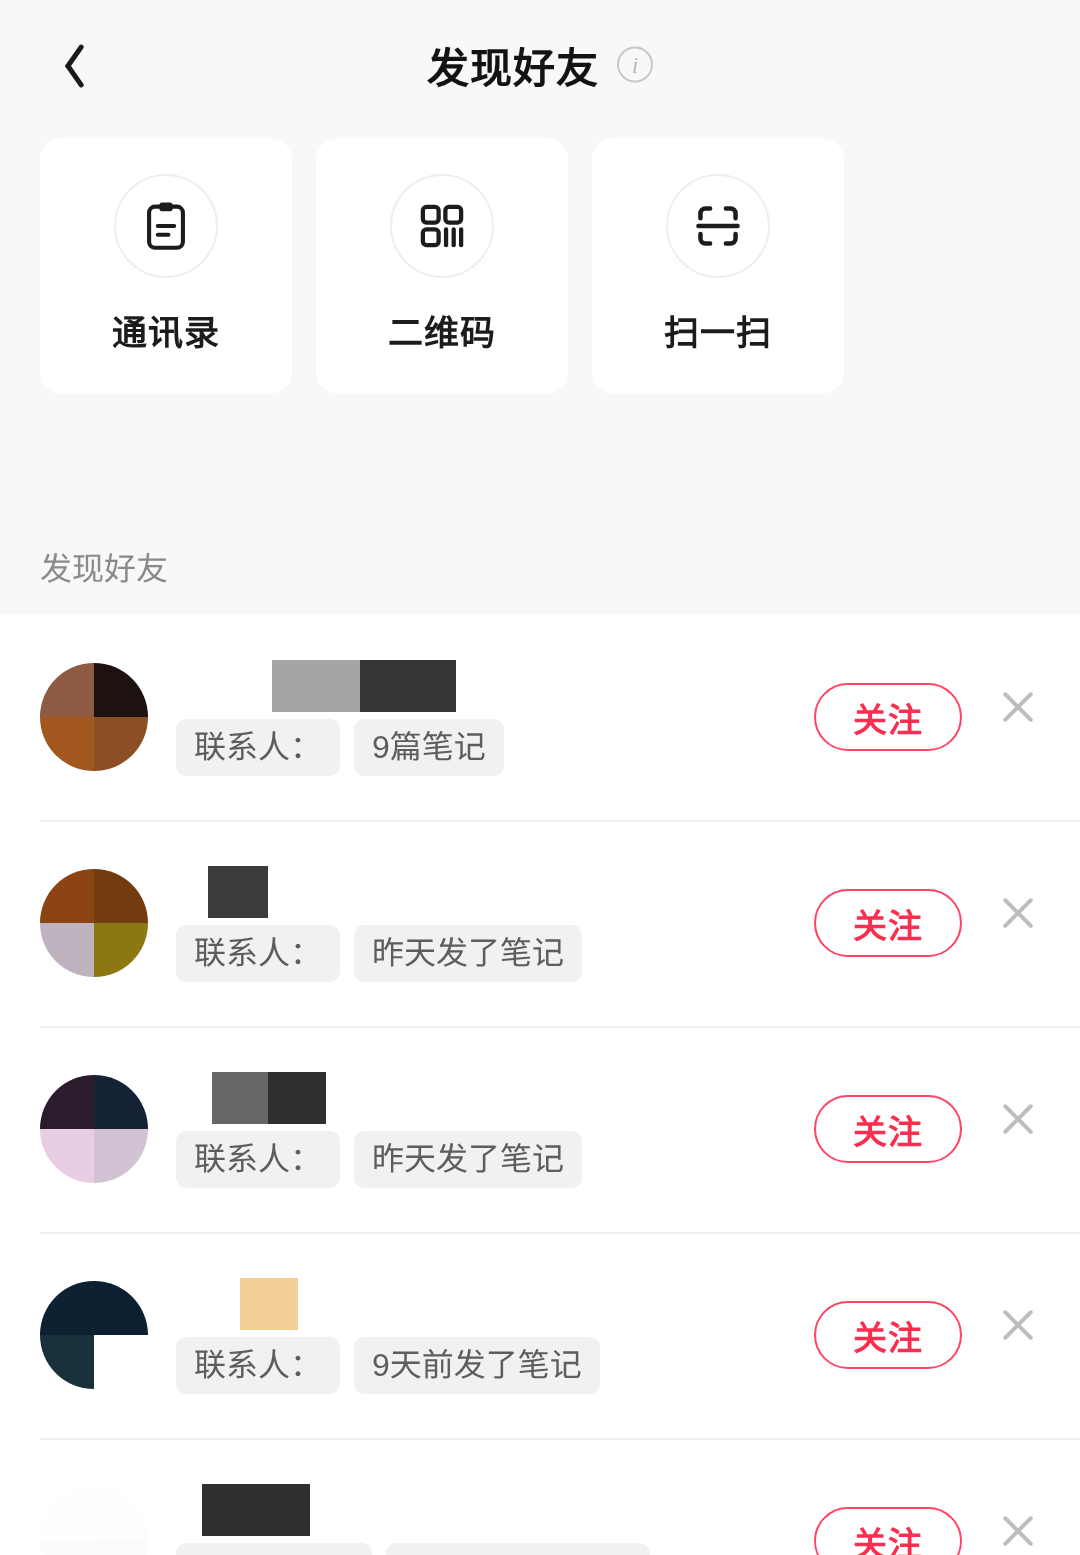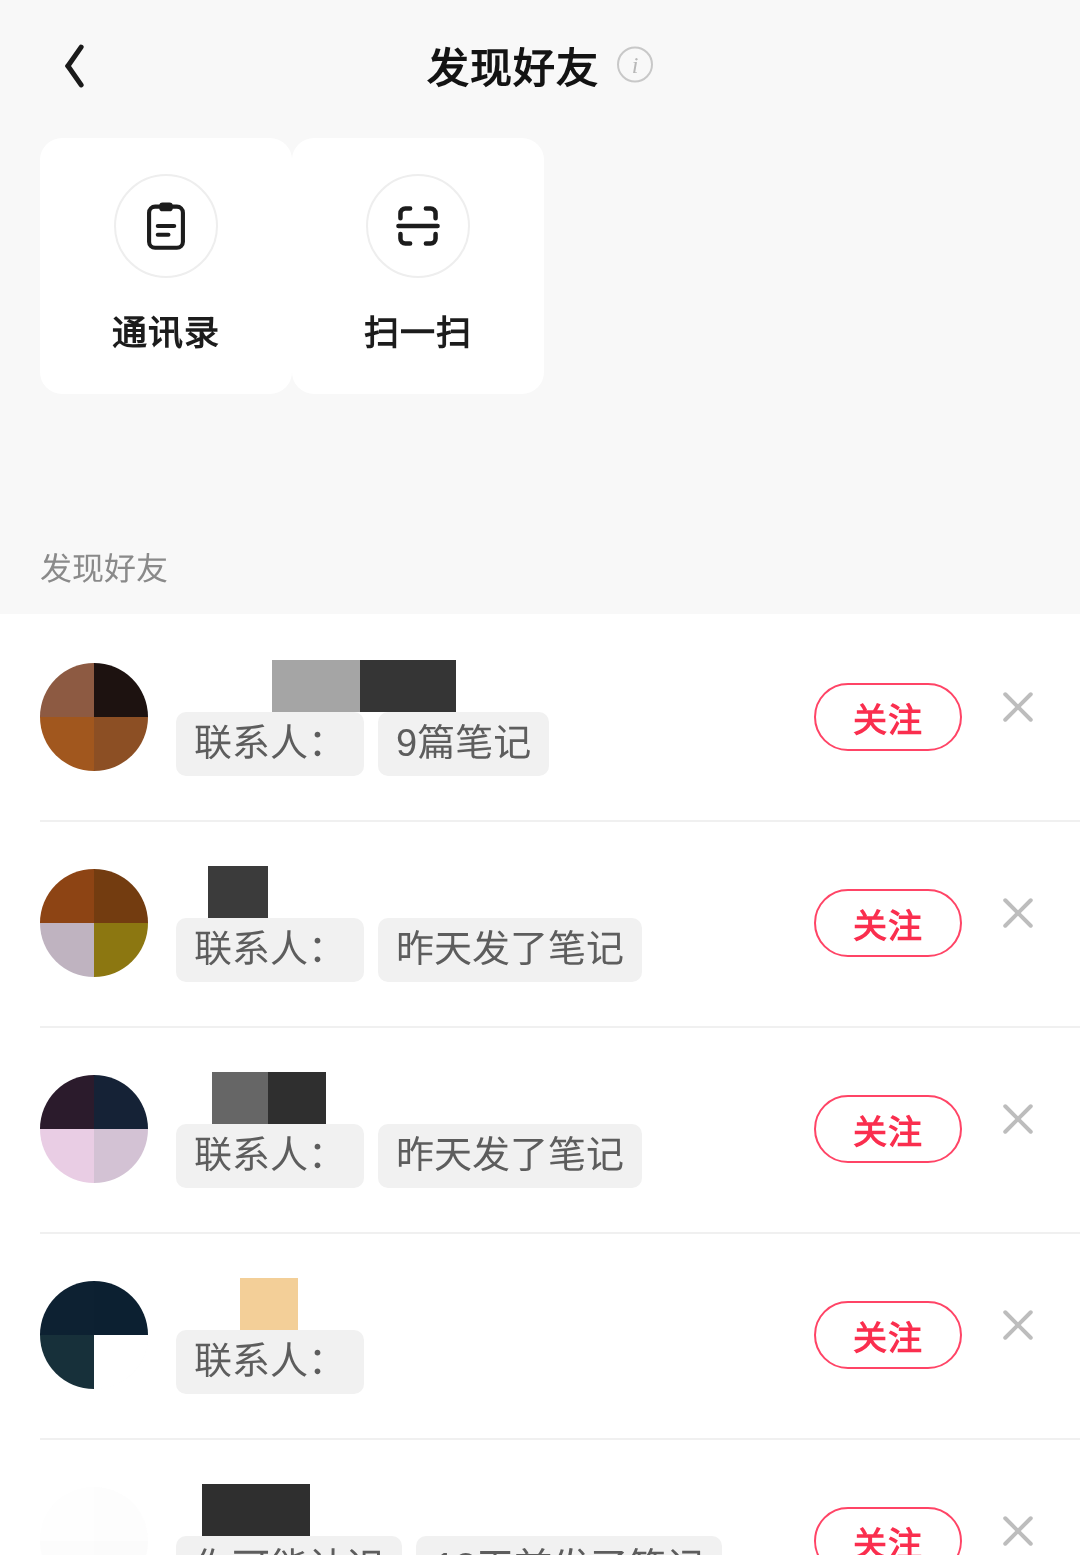--- a/index.html
+++ b/index.html
@@ -86,20 +86,21 @@
   }
 
   
   .quick-section {
     background: #f8f8f8;
     padding: 10px 0 0 0;
     height: 390px;
   }
   .quick-scroll {
     display: flex;
+    gap: 24px;
     padding: 0 40px;
     overflow: hidden;
   }
   .quick-card {
     flex: 0 0 auto;
     width: 252px;
     height: 256px;
     background: #ffffff;
     border-radius: 22px;
     display: flex;
@@ -206,21 +207,21 @@
     bottom: 6px;
     left: 0;
     display: flex;
     align-items: center;
     gap: 14px;
   }
   .tag {
     background: #f1f1f1;
     border-radius: 10px;
     padding: 10px 18px;
-    font-size: 38px;
+    font-size: 32px;
     color: #5d5d5d;
     white-space: nowrap;
     line-height: 1.15;
   }
   .tag.contact { color: #5d5d5d; }
 
   .row-actions {
     flex: 0 0 auto;
     display: flex;
     align-items: flex-start;
@@ -284,20 +285,33 @@
           <svg width="58" height="58" viewBox="0 0 24 24" fill="none" stroke="#1c1c1c" stroke-width="1.7" stroke-linecap="round" stroke-linejoin="round">
             <rect x="5" y="4" width="14" height="17" rx="2.5"></rect>
             <rect x="9.2" y="2.3" width="5.6" height="3.6" rx="1.4" fill="#1c1c1c" stroke="none"></rect>
             <line x1="8.6" y1="12" x2="15.4" y2="12"></line>
             <line x1="8.6" y1="15.6" x2="13" y2="15.6"></line>
           </svg>
         </div>
         <div class="qa-label">通讯录</div>
       </div>
 
+      <div class="quick-card">
+        <div class="qa-circle">
+          <svg width="54" height="54" viewBox="0 0 24 24" fill="none" stroke="#1c1c1c" stroke-width="1.9" stroke-linecap="round" stroke-linejoin="round">
+            <rect x="3.5" y="3.5" width="7" height="7" rx="1.6"></rect>
+            <rect x="13.5" y="3.5" width="7" height="7" rx="1.6"></rect>
+            <rect x="3.5" y="13.5" width="7" height="7" rx="1.6"></rect>
+            <line x1="13.8" y1="13.5" x2="13.8" y2="20.5"></line>
+            <line x1="17.2" y1="13.5" x2="17.2" y2="20.5"></line>
+            <line x1="20.5" y1="13.5" x2="20.5" y2="20.5"></line>
+          </svg>
+        </div>
+        <div class="qa-label">二维码</div>
+      </div>
 
 
       <div class="quick-card">
         <div class="qa-circle">
           <svg width="54" height="54" viewBox="0 0 24 24" fill="none" stroke="#1c1c1c" stroke-width="2" stroke-linecap="round" stroke-linejoin="round">
             <path d="M8.5 4.2H6.4A2.2 2.2 0 0 0 4.2 6.4v2.1"></path>
             <path d="M15.5 4.2h2.1a2.2 2.2 0 0 1 2.2 2.2v2.1"></path>
             <path d="M8.5 19.8H6.4a2.2 2.2 0 0 1-2.2-2.2v-2.1"></path>
             <path d="M15.5 19.8h2.1a2.2 2.2 0 0 0 2.2-2.2v-2.1"></path>
             <line x1="3.3" y1="12" x2="20.7" y2="12"></line>
@@ -389,20 +403,21 @@
         <div class="q q2" style="background:#0c2031"></div>
         <div class="q q3" style="background:#17303a"></div>
         <div class="q q4" style="background:#ffffff"></div>
       </div>
       <div class="row-body">
         <div class="name-mosaic" style="margin-left:56px">
           <span style="background:#f3cf98;width:58px"></span>
         </div>
         <div class="tag-row">
           <div class="tag contact">联系人：</div>
+          <div class="tag">9天前发了笔记</div>
         </div>
       </div>
       <div class="row-actions">
         <div class="follow-btn">关注</div>
         <div class="close-x"></div>
       </div>
     </div>
 
     <div class="row">
       <div class="avatar">

